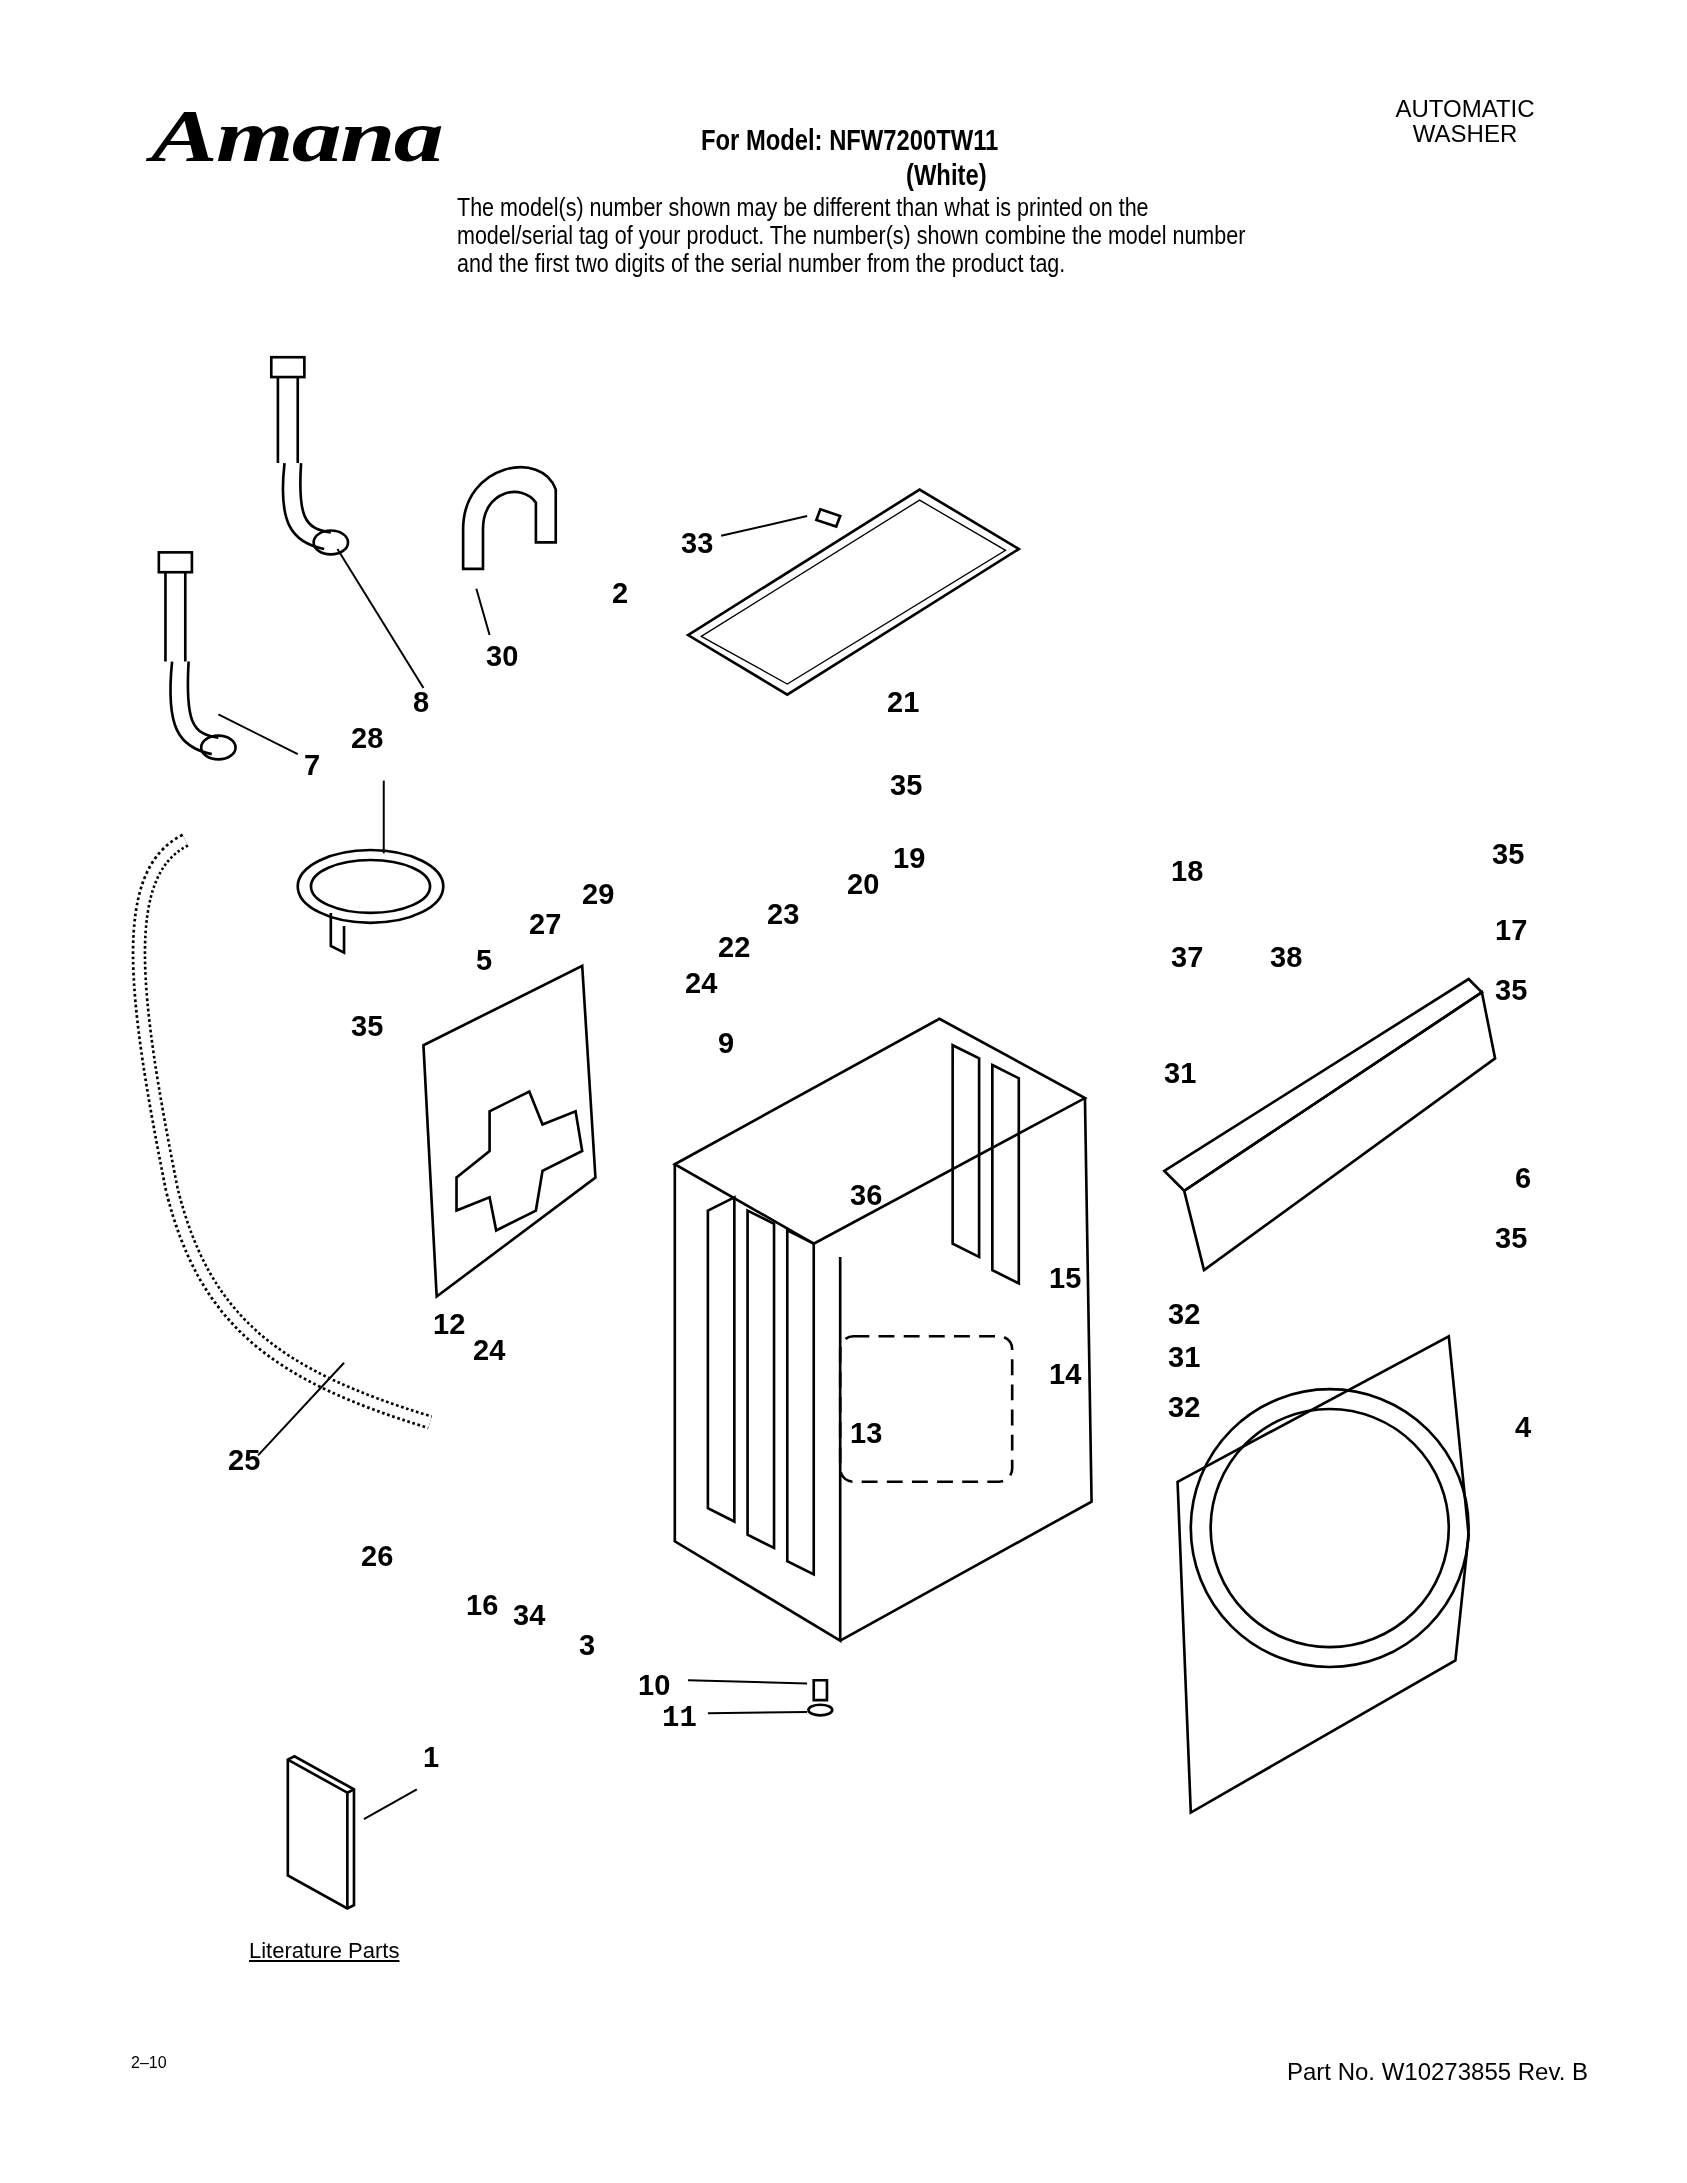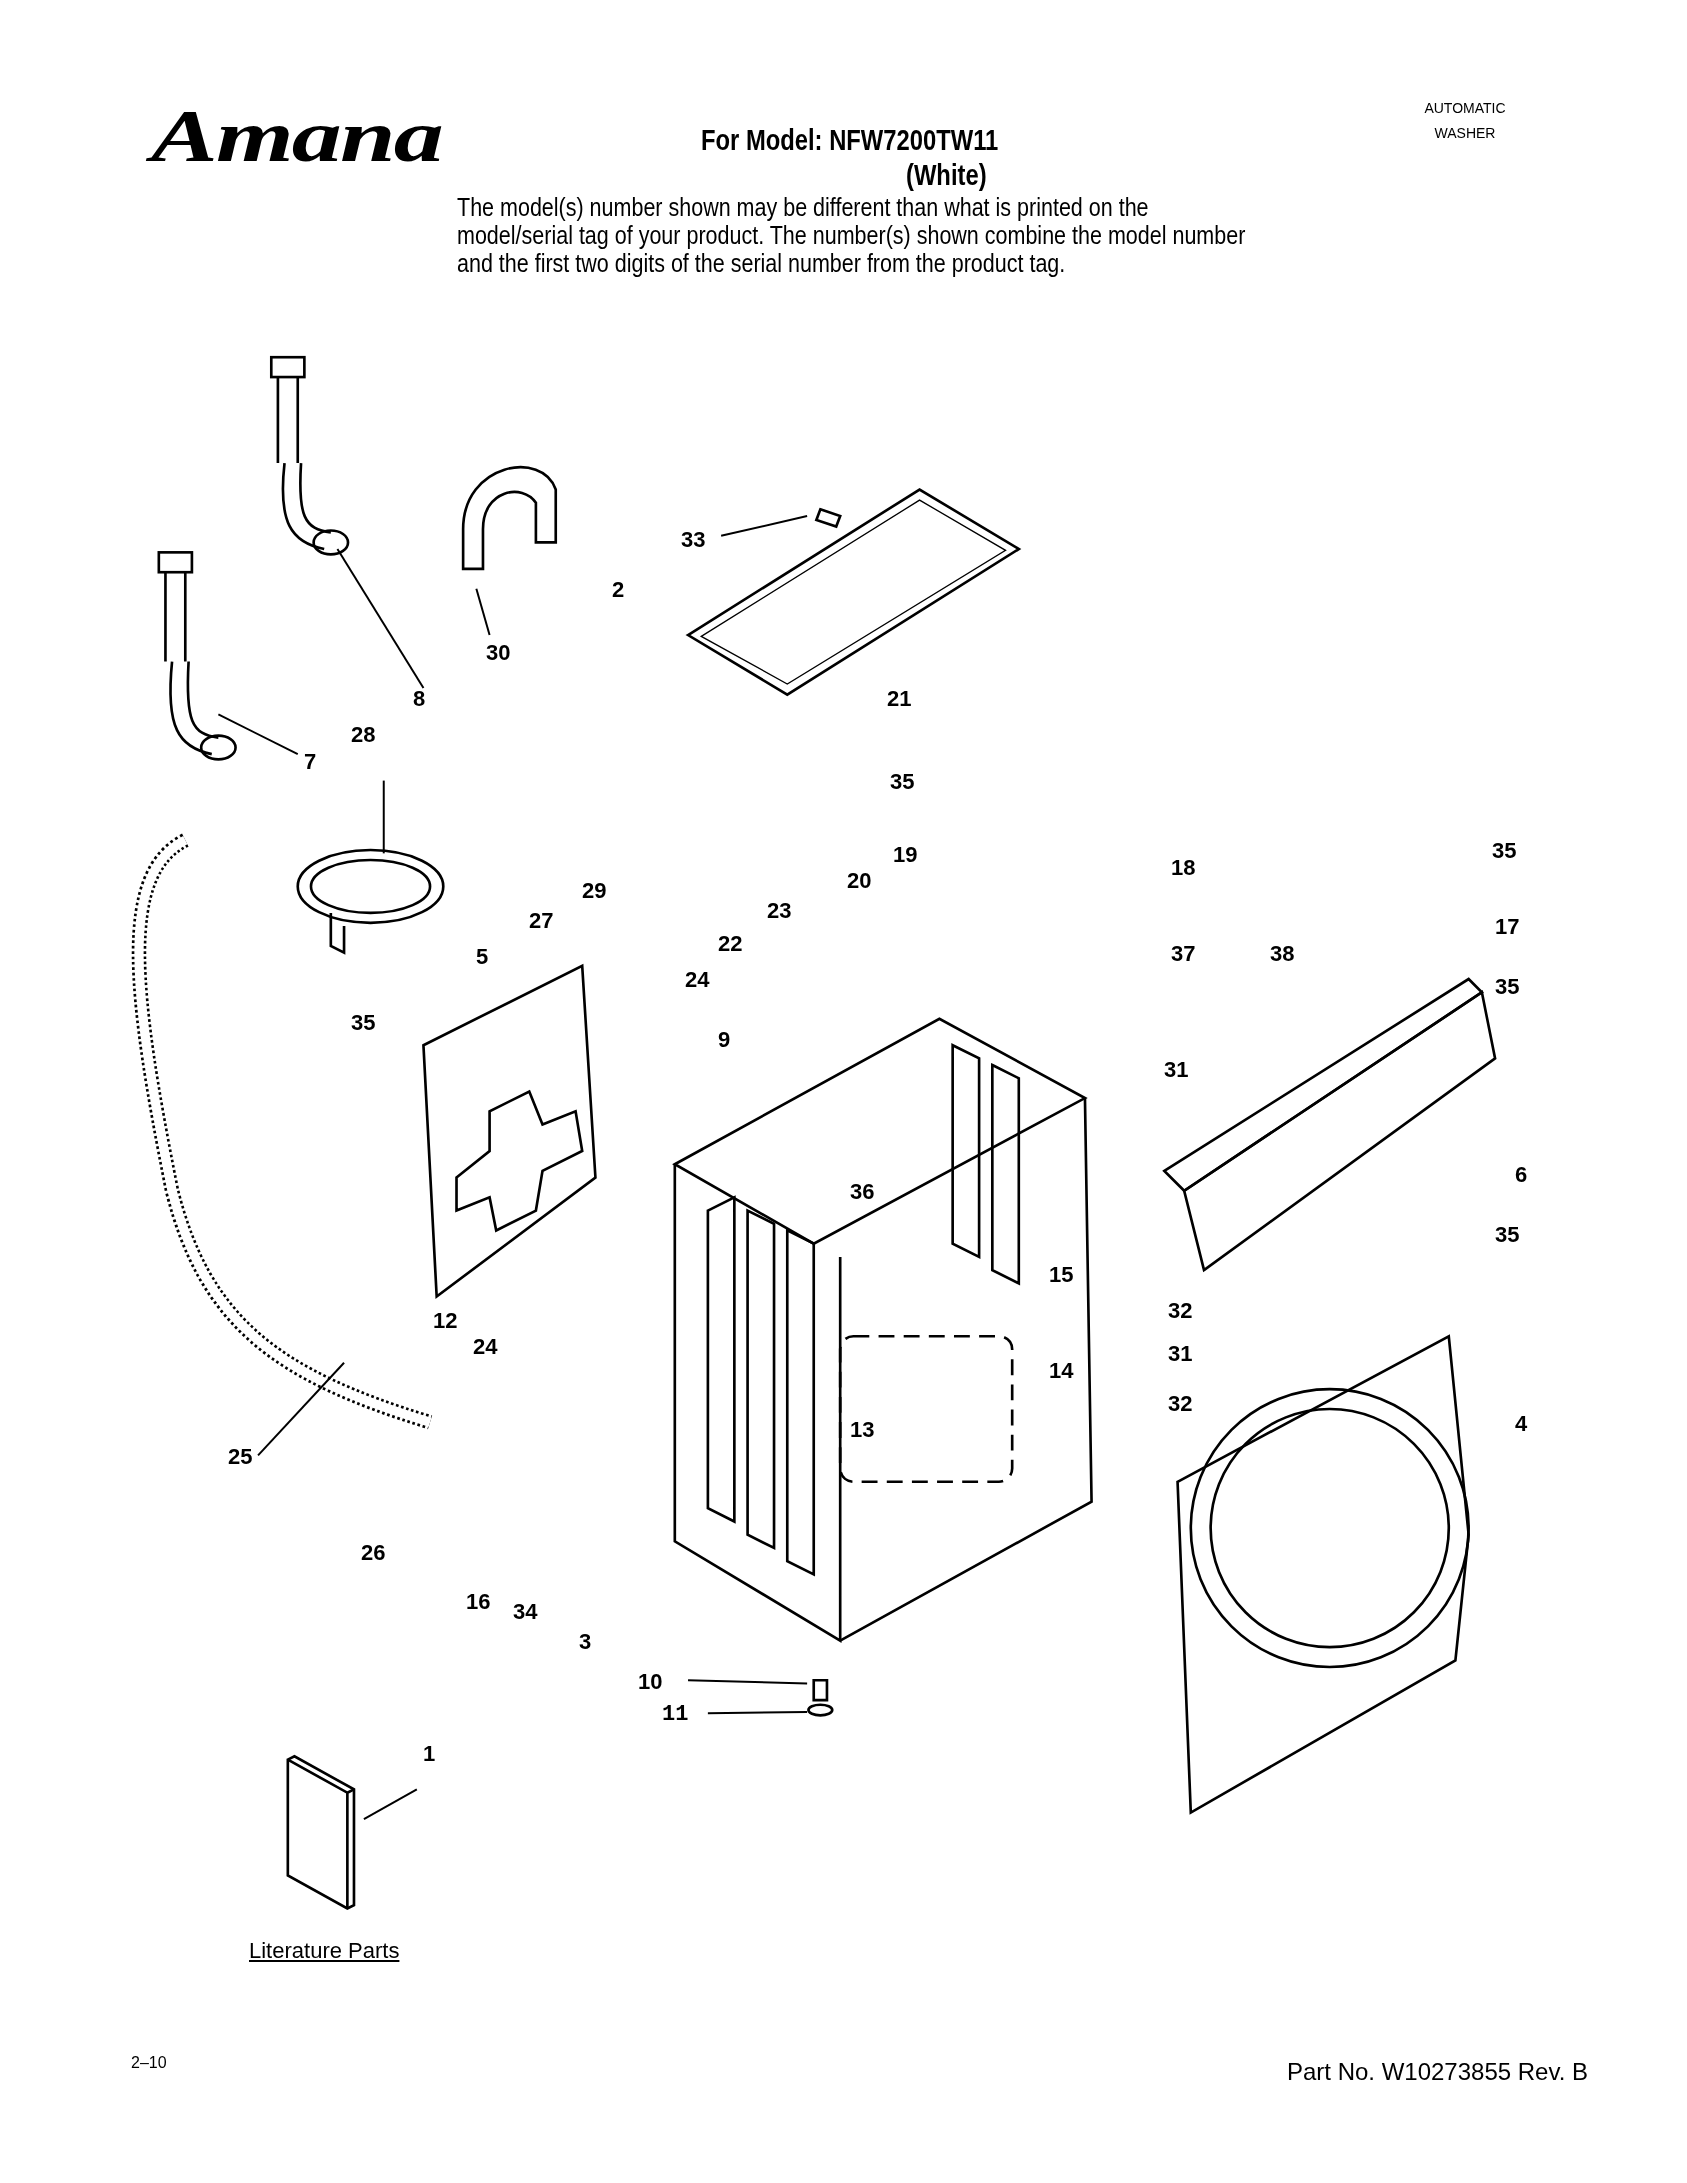--- a/index.html
+++ b/index.html
@@ -8,25 +8,25 @@
   .abs { position:absolute; }
   .logo { left:151px; top:99px; font-family:"Liberation Serif", serif; font-weight:bold;
           font-style:italic; font-size:74px; letter-spacing:-1.3px; transform:scaleX(1.35);
           transform-origin:left top; line-height:1; }
   .model { left:701px; top:124px; font-size:29px; font-weight:bold; transform:scaleX(0.82);
            transform-origin:left top; }
   .color { left:906px; top:159px; font-size:29px; font-weight:bold; transform:scaleX(0.82);
            transform-origin:left top; }
   .disclaimer { left:457px; top:193px; width:926px; font-size:25px; line-height:28px;
                 transform:scaleX(0.86); transform-origin:left top; }
-  .cat { left:1389px; top:96px; width:152px; text-align:center; font-size:14px; line-height:25px; }
+  .cat { left:1389px; top:96px; width:152px; text-align:center; font-size:24px; line-height:25px; }
   .footer-left { left:131px; top:2054px; font-size:16px; }
   .footer-right { right:99px; top:2058px; font-size:24px; }
   .lit { left:249px; top:1938px; font-size:22px; text-decoration:underline; }
-  .callout { position:absolute; font-size:22px; font-weight:bold; line-height:1; }
+  .callout { position:absolute; font-size:29px; font-weight:bold; line-height:1; }
   svg.diagram { position:absolute; left:0; top:0; width:1687px; height:2183px; }
 </style>
 </head>
 <body>
 
 <div class="abs logo">Amana</div>
 <div class="abs model">For Model: NFW7200TW11</div>
 <div class="abs color">(White)</div>
 <div class="abs disclaimer">The model(s) number shown may be different than what is printed on the model/serial tag of your product. The number(s) shown combine the model number and the first two digits of the serial number from the product tag.</div>
 <div class="abs cat">

